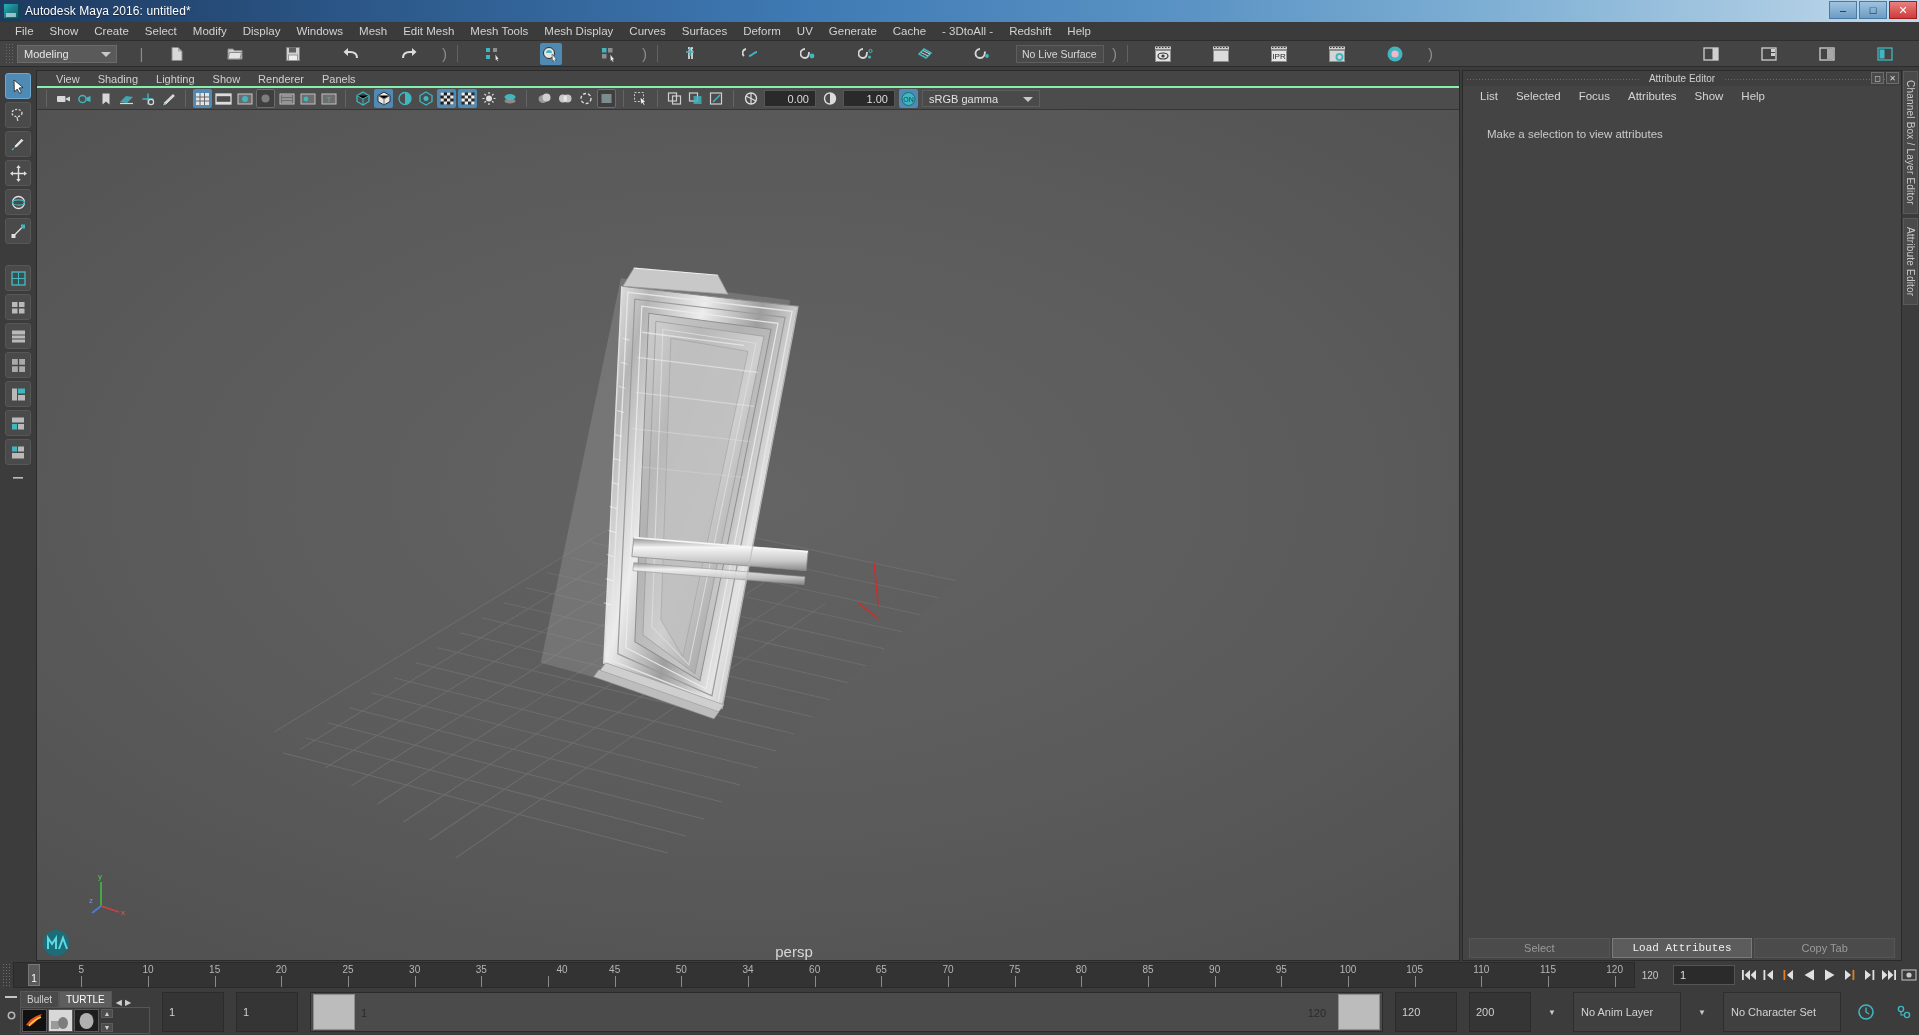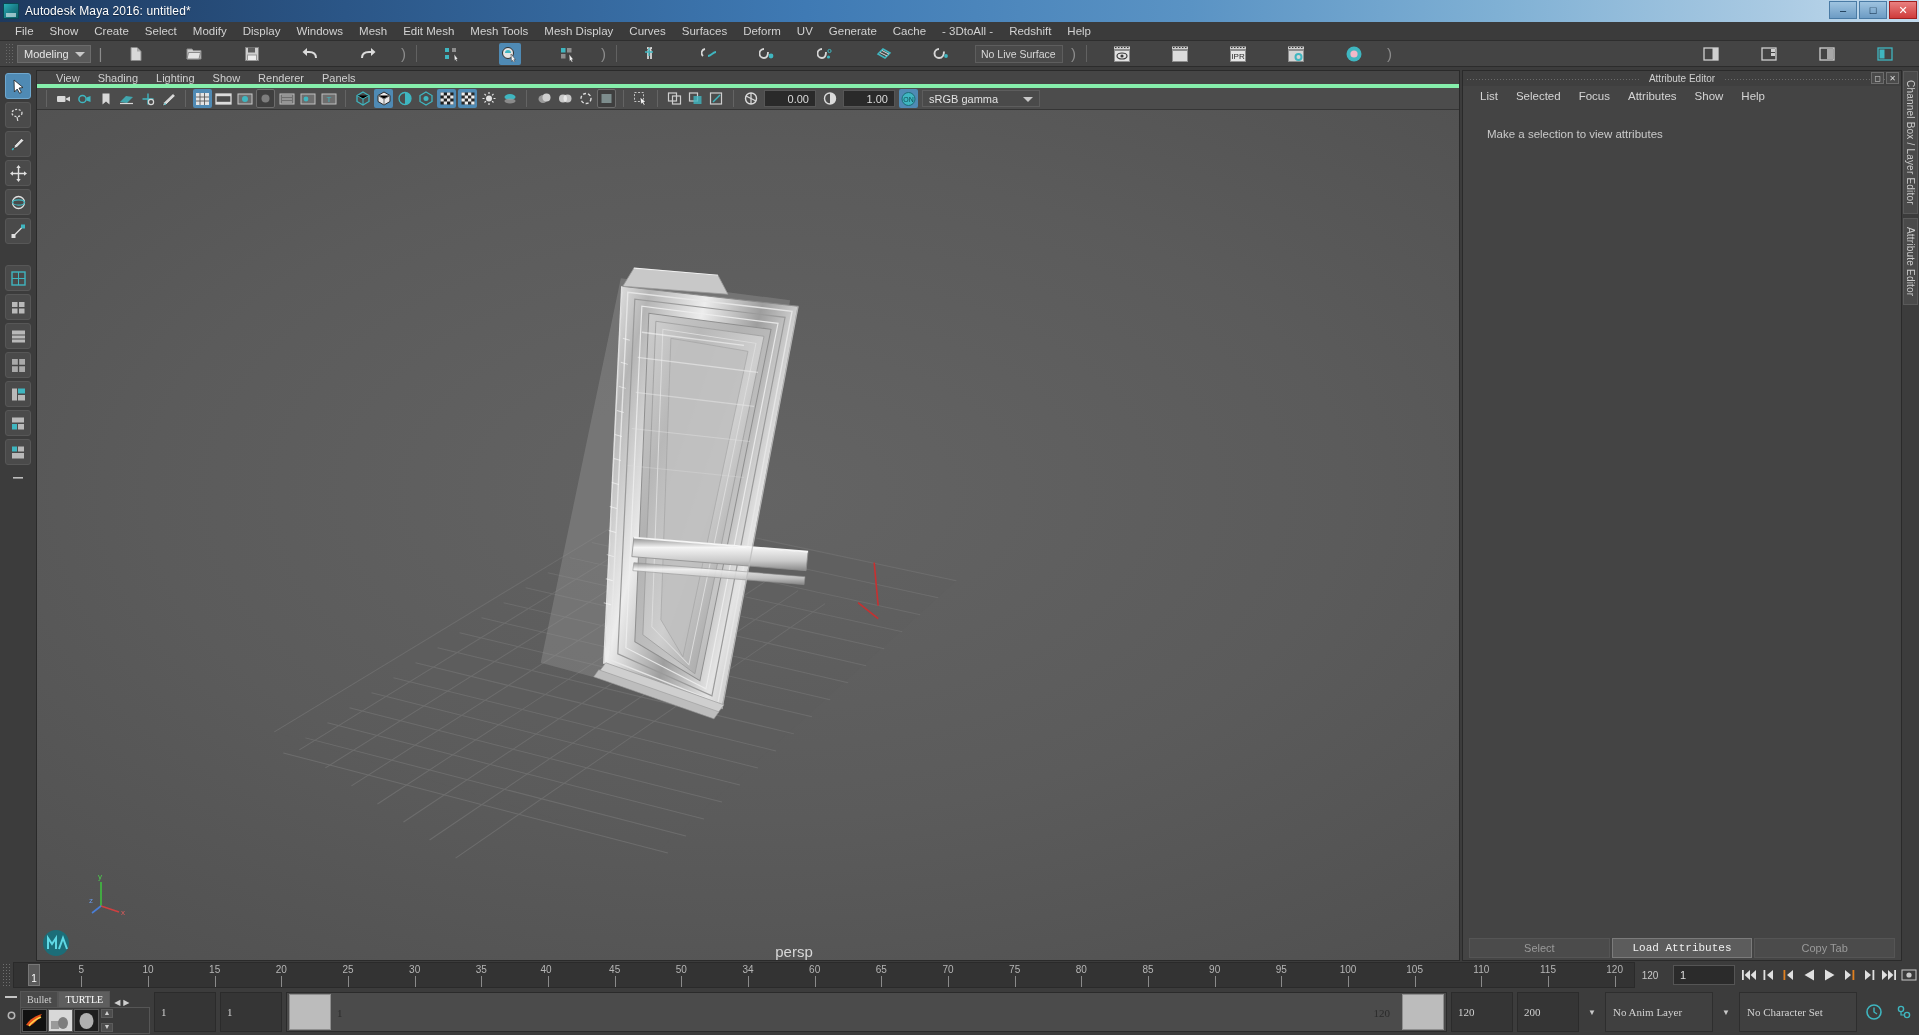--- a/index.html
+++ b/index.html
@@ -53,23 +53,23 @@
     height: 26px; flex: 0 0 26px; background: #444444;
     display: flex; align-items: center; border-bottom: 1px solid #2c2c2c;
     padding-left: 2px;
   }
   .gripper {
     width: 9px; height: 22px; margin: 0 3px;
     background-image: radial-gradient(#6f6f6f 28%, transparent 30%);
     background-size: 3px 3px; opacity: .85;
   }
   .menu-select {
-    width: 74px; height: 18px; background: #5a5a5a; border: 1px solid #6b6b6b;
+    width: 100px; height: 18px; background: #5a5a5a; border: 1px solid #6b6b6b;
     color: #e6e6e6; font-size: 11px; display: flex; align-items: center;
-    padding-left: 6px; position: relative; margin-right: 3px;
+    padding-left: 6px; position: relative; margin-right: 18px;
   }
   .menu-select .caret { position: absolute; right: 5px; top: 6px; border-left:5px solid transparent; border-right:5px solid transparent; border-top:5px solid #c8c8c8;}
   .tb-sep { width: 1px; height: 17px; background: #6a6a6a; margin: 0 6px; opacity:.8; }
   .tb-sep-c { width: 9px; height: 18px; margin: 0 2px; color:#8c8c8c; font-size: 15px; line-height: 17px; text-align:center;}
   .tb-btn {
     width: 22px; height: 22px; display: flex; align-items: center; justify-content: center;
     margin: 0 18px; border-radius: 2px; position: relative;
   }
   .tb-btn.active { background: #4f8ab4; }
   .livesurface {
@@ -97,21 +97,21 @@
   .toolgap { height: 18px; }
 
   
   .viewcol { flex: 1; min-width: 0; display: flex; flex-direction: column; background:#3c3c3c; padding: 3px 2px 0 0;}
   .panel {
     flex: 1; display: flex; flex-direction: column; min-height: 0;
     border: 1px solid #2a2a2a; background: #464646;
   }
   .panelmenu {
     height: 17px; flex: 0 0 17px; background: #454545; display: flex; align-items: center; padding-left: 10px;
-    border-bottom: 4px solid #86efac;
+    border-bottom: 2px solid #86efac;
   }
   .panelmenu .pm { color: #d0d0d0; font-size: 11px; padding: 0 9px; cursor: default; }
   .panelbar {
     height: 22px; flex: 0 0 22px; background: #4c4c4c; display: flex; align-items: center;
     padding-left: 3px; border-bottom: 1px solid #353535;
   }
   .pb-btn { width: 19px; height: 19px; margin: 0 1px; display:flex; align-items:center; justify-content:center; border-radius:2px; }
   .pb-btn.on { background: #4f8ab4; }
   .pb-btn.frame { background:#3f3f3f; border:1px solid #6d6d6d; }
   .pb-num {
@@ -185,21 +185,21 @@
   }
   .time-cursor span { color:#fff; font-size:10px; line-height:13px; }
   .current-frame {
     width: 62px; height: 20px; background:#2b2b2b; border:1px solid #555; color:#ddd;
     font-size:11px; display:flex; align-items:center; padding-left:6px; margin: 0 4px 0 8px;
   }
   .pbctl { width:18px; height:20px; display:flex; align-items:center; justify-content:center; margin: 0 1px; }
   .endframe { width:30px; text-align:center; color:#c9c9c9; font-size:10px; }
 
   
-  .rangerow { height: 46px; flex:0 0 46px; display:flex; align-items:center; background:#3c3c3c; gap:4px; padding: 0 2px; font-family: Liberation Serif, serif;}
+  .rangerow { height: 46px; flex:0 0 46px; display:flex; align-items:center; background:#3c3c3c; gap:12px; padding: 0 2px;}
   .shelfbox { width: 148px; height: 44px; display:flex; background:#3c3c3c; }
   .shelf-side { width: 18px; display:flex; flex-direction:column; align-items:center; padding-top:4px; gap:10px;}
   .shelf-tabs { flex:1; display:flex; flex-direction:column; }
   .shelf-tabrow { height:17px; display:flex; align-items:flex-end; }
   .shelf-tab { height:16px; padding:0 6px; font-size:10px; color:#d0d0d0; background:#4a4a4a; border:1px solid #565656; border-bottom:none;
     display:flex; align-items:center;}
   .shelf-tab.act { background:#5e5e5e; color:#fff; }
   .shelf-arrows { display:flex; align-items:center; gap:3px; padding-left:4px; color:#cfcfcf; font-size:8px;}
   .shelf-icons { flex:1; background:#3a3a3a; border:1px solid #565656; display:flex; align-items:center; padding:1px; gap:1px;}
   .shelf-ic { width:25px; height:23px; border:1px solid #5a5a5a; }
@@ -981,21 +981,21 @@
         <div class="tick-label" style="left: 200.667px;">15</div>
         <div class="tick-mark" style="left: 200.667px;"></div>
         <div class="tick-label" style="left: 267.333px;">20</div>
         <div class="tick-mark" style="left: 267.333px;"></div>
         <div class="tick-label" style="left: 334px;">25</div>
         <div class="tick-mark" style="left: 334px;"></div>
         <div class="tick-label" style="left: 400.667px;">30</div>
         <div class="tick-mark" style="left: 400.667px;"></div>
         <div class="tick-label" style="left: 467.333px;">35</div>
         <div class="tick-mark" style="left: 467.333px;"></div>
-        <div class="tick-label" style="left: 532px;">40</div>
+        <div class="tick-label" style="left: 548px;">40</div>
         <div class="tick-mark" style="left: 534px;"></div>
         <div class="tick-label" style="left: 600.667px;">45</div>
         <div class="tick-mark" style="left: 600.667px;"></div>
         <div class="tick-label" style="left: 667.333px;">50</div>
         <div class="tick-mark" style="left: 667.333px;"></div>
         <div class="tick-label" style="left: 734px;">34</div>
         <div class="tick-mark" style="left: 734px;"></div>
         <div class="tick-label" style="left: 800.667px;">60</div>
         <div class="tick-mark" style="left: 800.667px;"></div>
         <div class="tick-label" style="left: 867.333px;">65</div>

